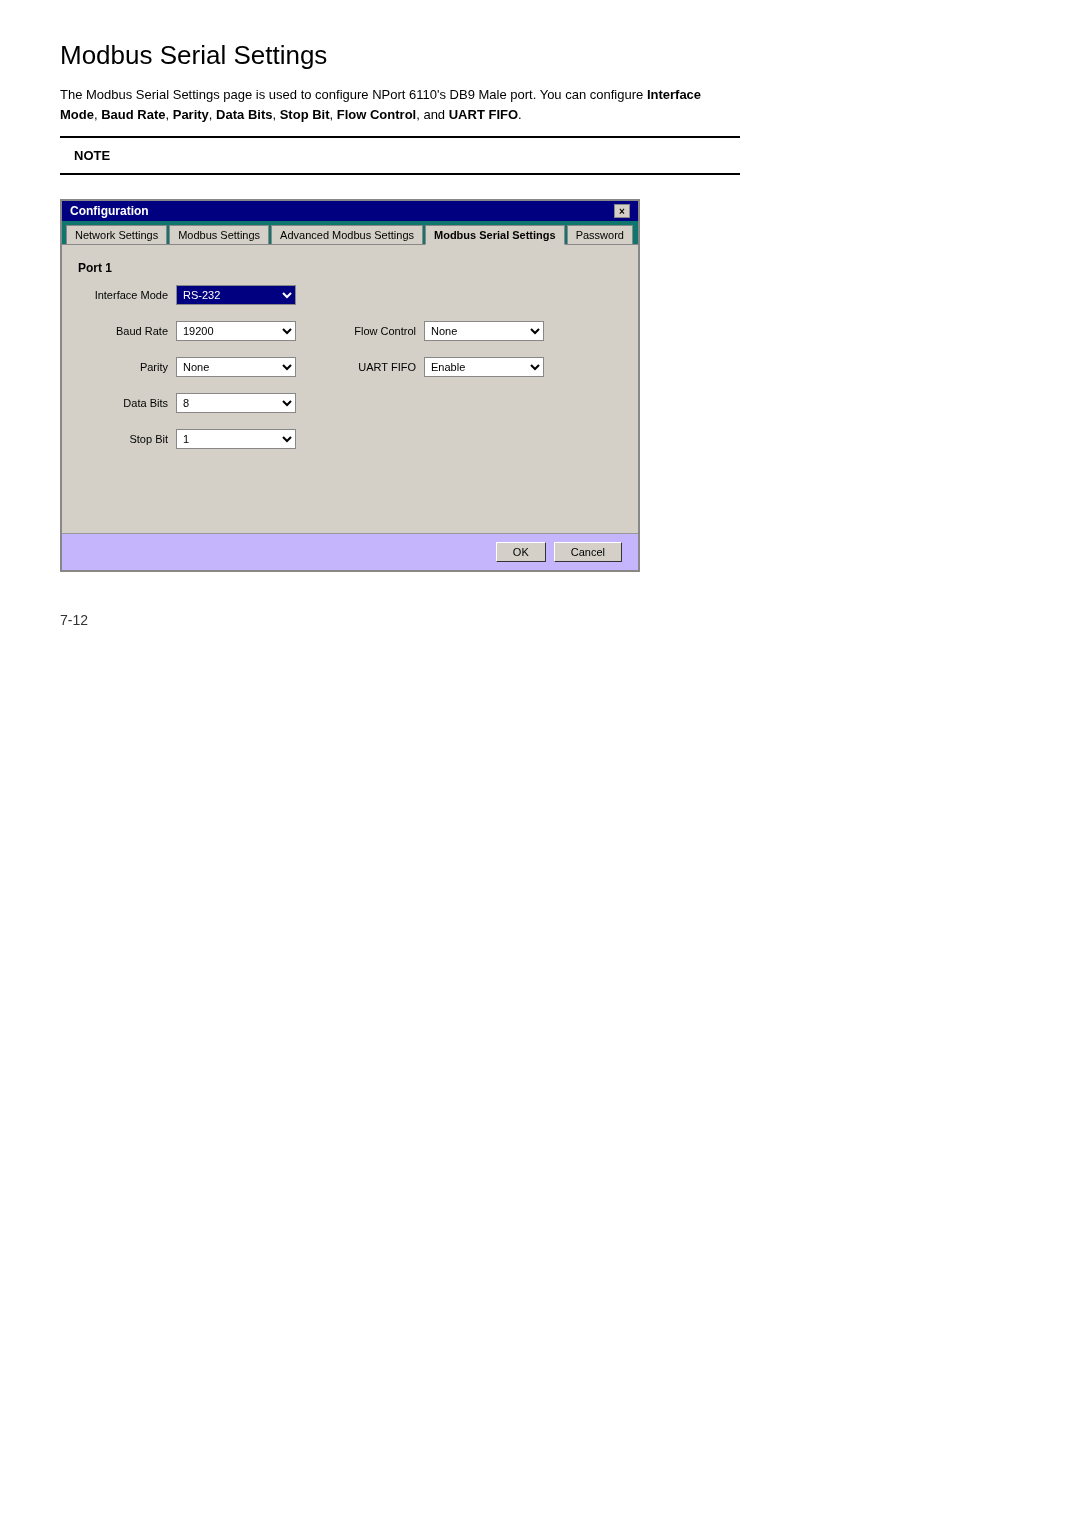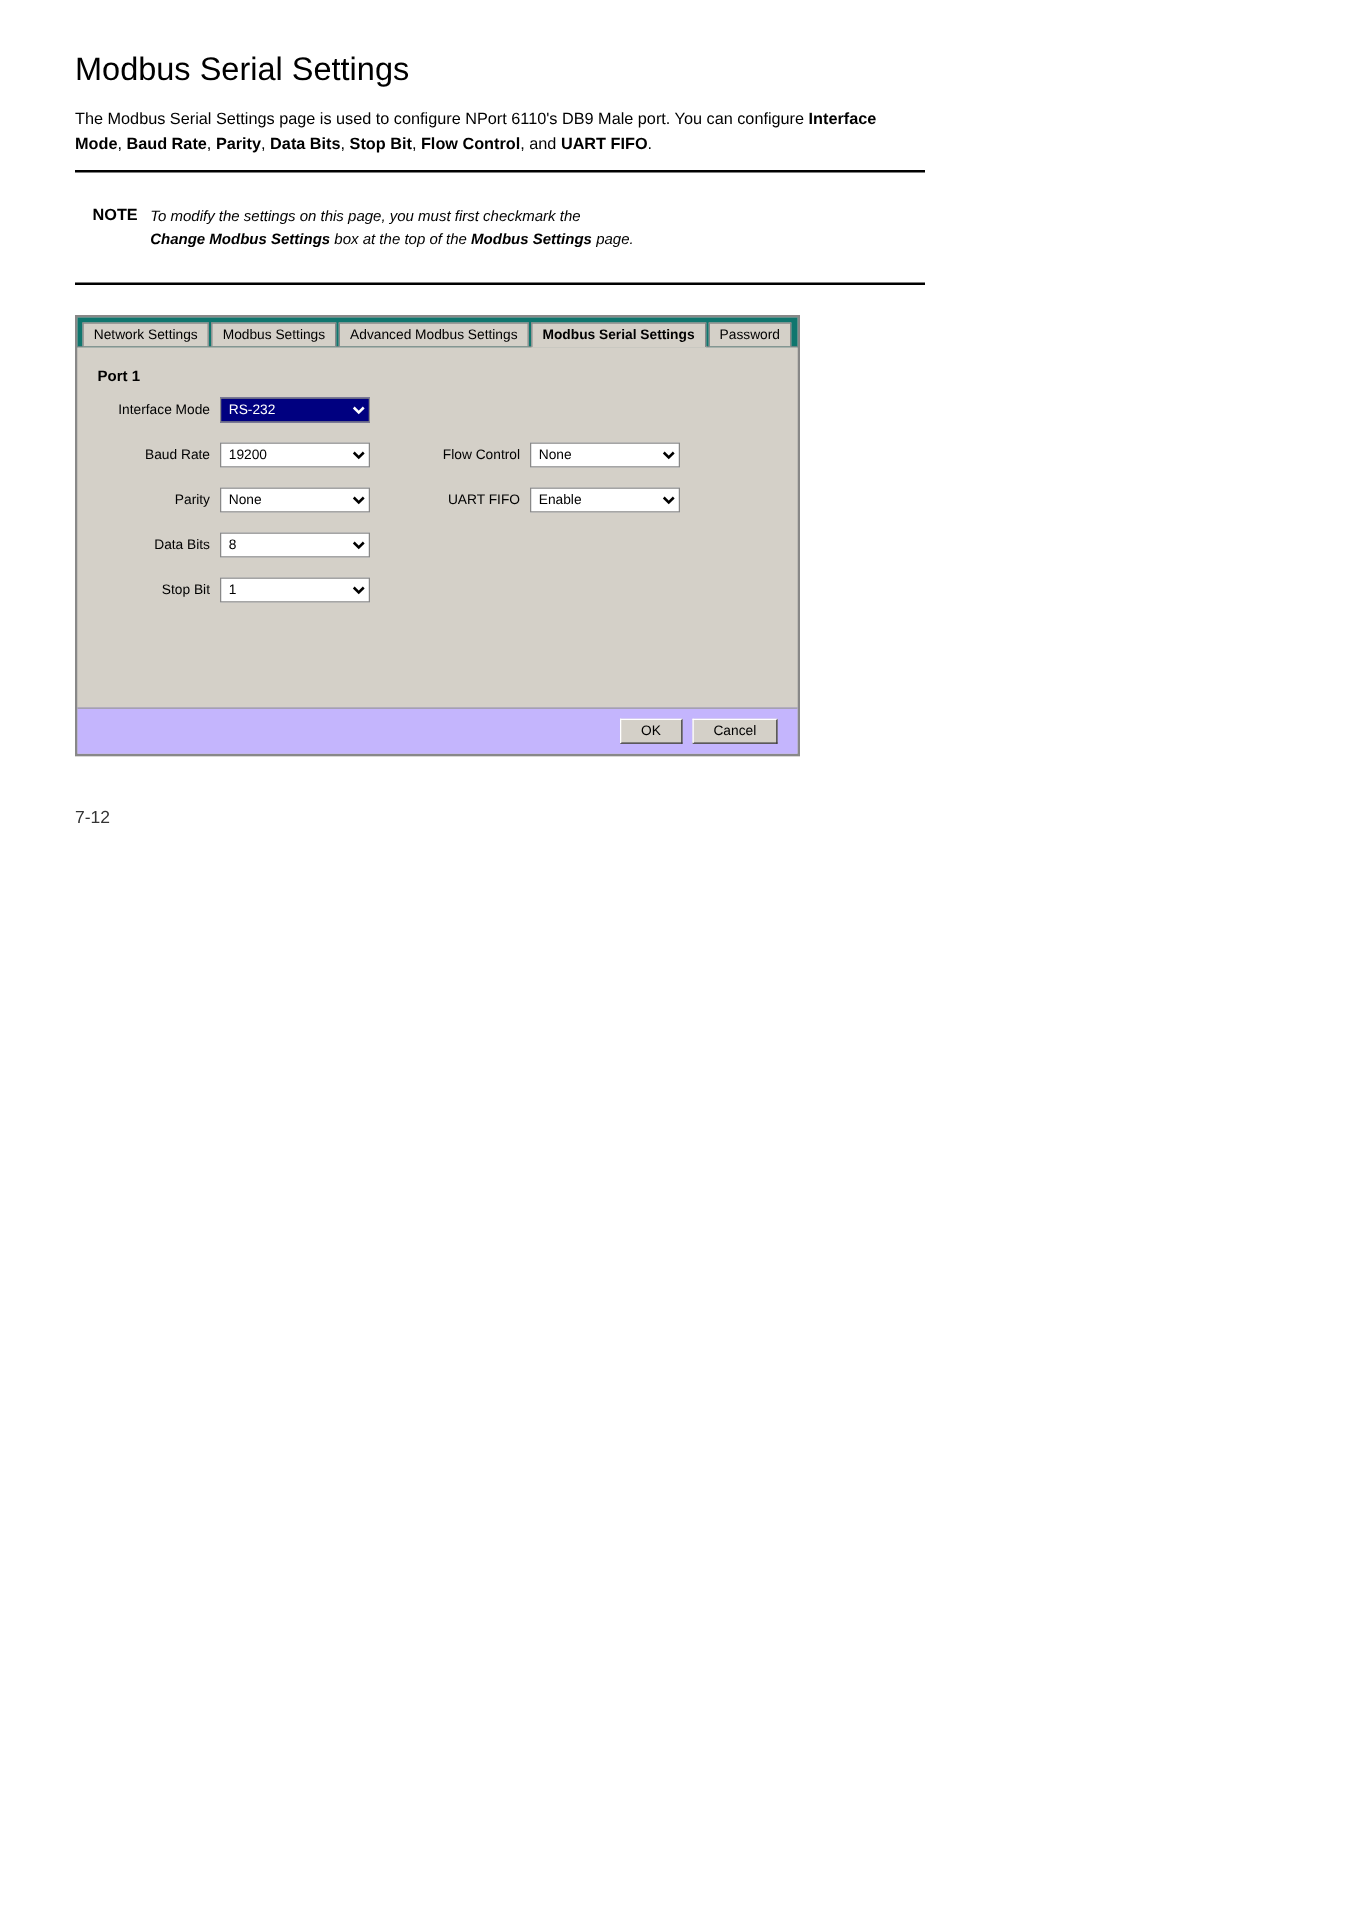--- a/index.html
+++ b/index.html
@@ -32,21 +32,21 @@
       max-width: 680px;
     }
 
     .description strong {
       font-weight: bold;
     }
 
     .note-box {
       border-top: 2px solid #000;
       border-bottom: 2px solid #000;
-      padding: 26px 14px;
+      padding: 10px 14px;
       margin-bottom: 24px;
       max-width: 680px;
       display: flex;
       align-items: flex-start;
       gap: 10px;
     }
 
     .note-label {
       font-weight: bold;
       font-size: 13px;
@@ -238,31 +238,28 @@
 <body>
 
 <h1 class="page-title">Modbus Serial Settings</h1>
 
 <p class="description">
   The Modbus Serial Settings page is used to configure NPort 6110's DB9 Male port. You can configure <strong>Interface Mode</strong>, <strong>Baud Rate</strong>, <strong>Parity</strong>, <strong>Data Bits</strong>, <strong>Stop Bit</strong>, <strong>Flow Control</strong>, and <strong>UART FIFO</strong>.
 </p>
 
 <div class="note-box">
   <span class="note-label">NOTE</span>
-  <span class="note-text">
-    <span>To modify the settings on this page, you must first checkmark the</span><br>
-    <strong>Change Modbus Settings</strong>
-    <span> box at the top of the </span>
-    <strong>Modbus Settings</strong>
-    <span> page.</span>
-  </span>
 </div>
 
 <div class="dialog">
 
+  <div class="dialog-titlebar">
+    <span>Configuration</span>
+    <span class="dialog-close-btn">×</span>
+  </div>
 
   <div class="tabs-bar">
     <div class="tab">
       <span>Network Settings</span>
     </div>
     <div class="tab">
       <span>Modbus Settings</span>
     </div>
     <div class="tab">
       <span>Advanced Modbus Settings</span>

